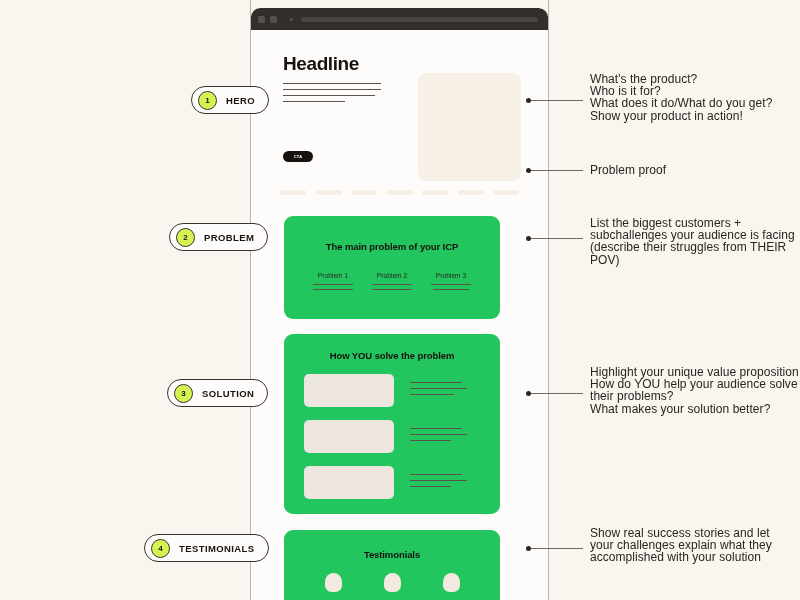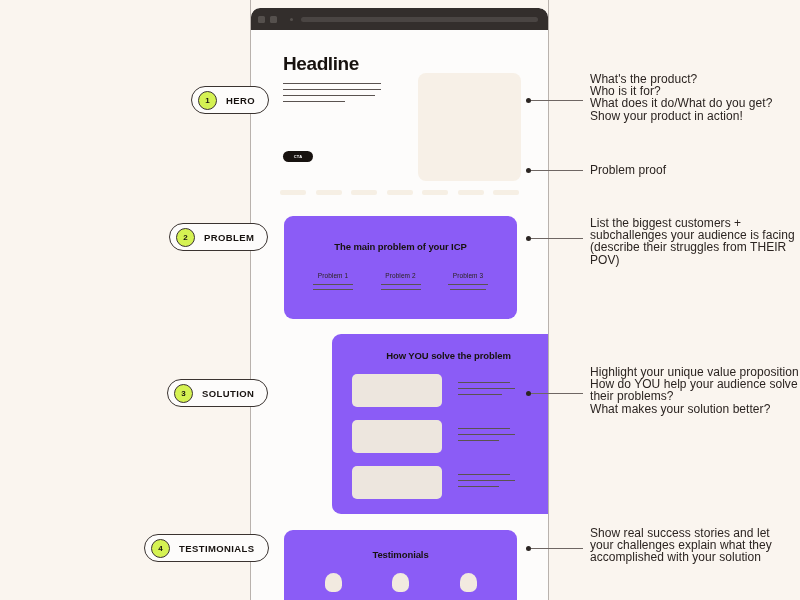--- a/index.html
+++ b/index.html
@@ -146,22 +146,22 @@
   .logo-bar {
     width: 26px; height: 5px;
     background: #F6EFE4;
     border-radius: 2px;
   }
 
   
   .card {
     position: absolute;
     left: 33px;
-    width: 233px;
-    background: #8b5cf6;
+    width: 216px;
+    background: #22c55e;
     border-radius: 9px;
   }
   .card-title {
     text-align: center;
     font-size: 9.5px;
     font-weight: 700;
     color: #17120F;
     letter-spacing: -0.1px;
   }
 
@@ -177,21 +177,21 @@
   .problem-col { width: 58px; text-align: center; }
   .problem-label {
     font-size: 6.5px;
     color: #2a2320;
     margin-bottom: 5px;
     letter-spacing: 0.1px;
   }
   .pl { height: 1px; background: #5a5350; margin: 0 auto 4px auto; }
 
   
-  #solution-card { top: 304px; height: 180px; margin-left: 48px; }
+  #solution-card { top: 304px; height: 180px; }
   .solution-title { padding-top: 16px; }
   .sol-row {
     display: flex;
     align-items: center;
     padding: 0 20px;
     box-sizing: border-box;
     margin-top: 13px;
   }
   .sol-block {
     width: 90px; height: 33px;

